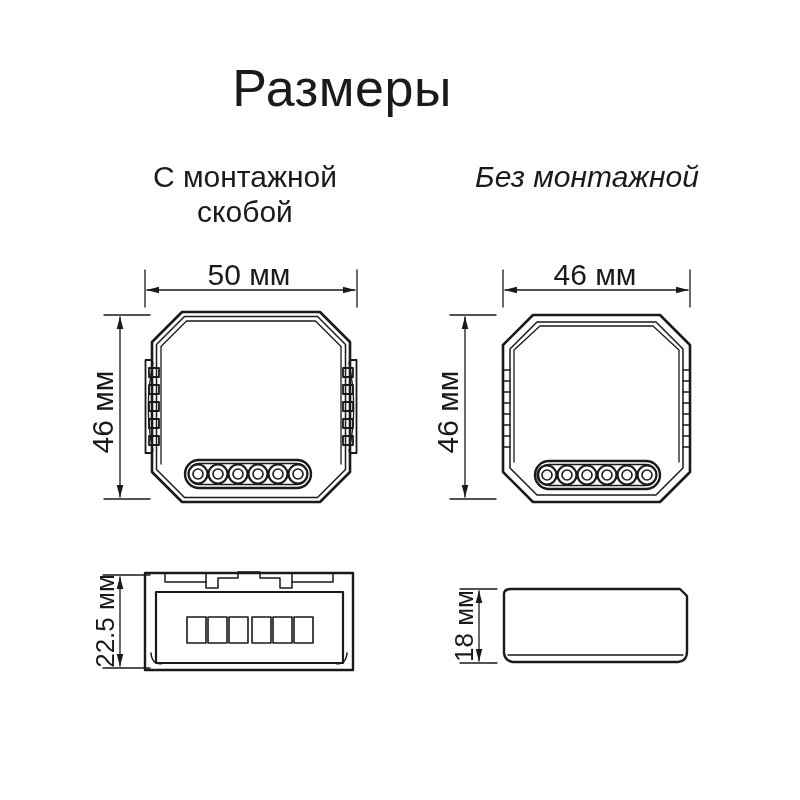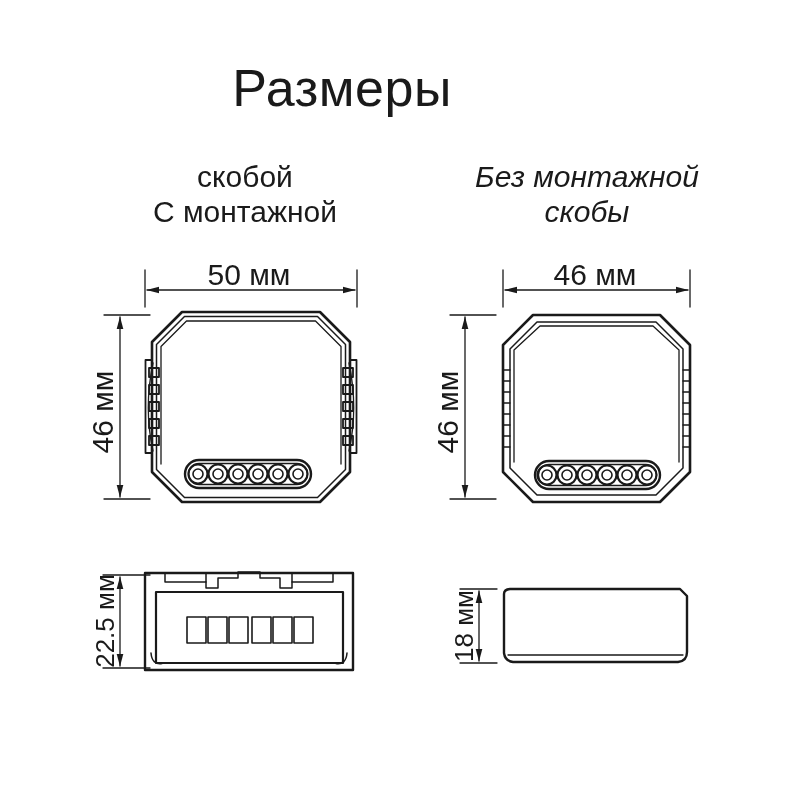--- a/index.html
+++ b/index.html
@@ -55,27 +55,26 @@
   .dim-text.small { font-size: 26px; }
 </style>
 </head>
 <body>
 
 <div class="stage">
 
   <div class="title">Размеры</div>
 
   <div class="subtitle left-col">
+    <span>С монтажной</span>
     <span>скобой</span>
-    <span>С монтажной</span>
   </div>
 
   <div class="subtitle right-col">
     <span>Без монтажной</span>
-    <span>скобы</span>
   </div>
 
   <svg class="diagram" width="800" height="800" viewBox="0 0 800 800">
     <defs>
       <marker id="arrow" viewBox="0 0 14 10" refX="13" refY="5" markerWidth="14" markerHeight="10" orient="auto-start-reverse" markerUnits="userSpaceOnUse">
         <path d="M13.5,5 L1,1.7 L1,8.3 Z" fill="#1a1a1a"></path>
       </marker>
     </defs>
 
     <g class="draw">

